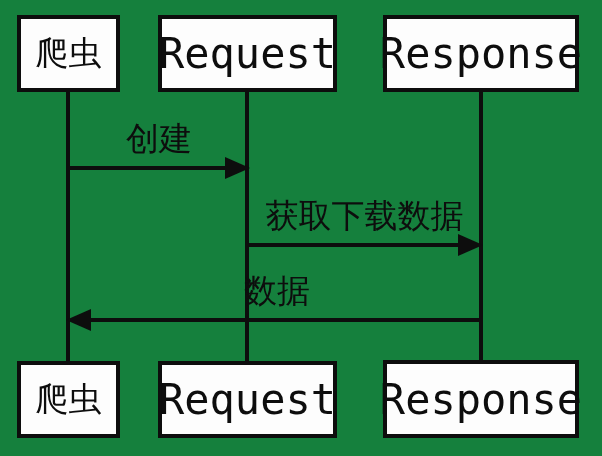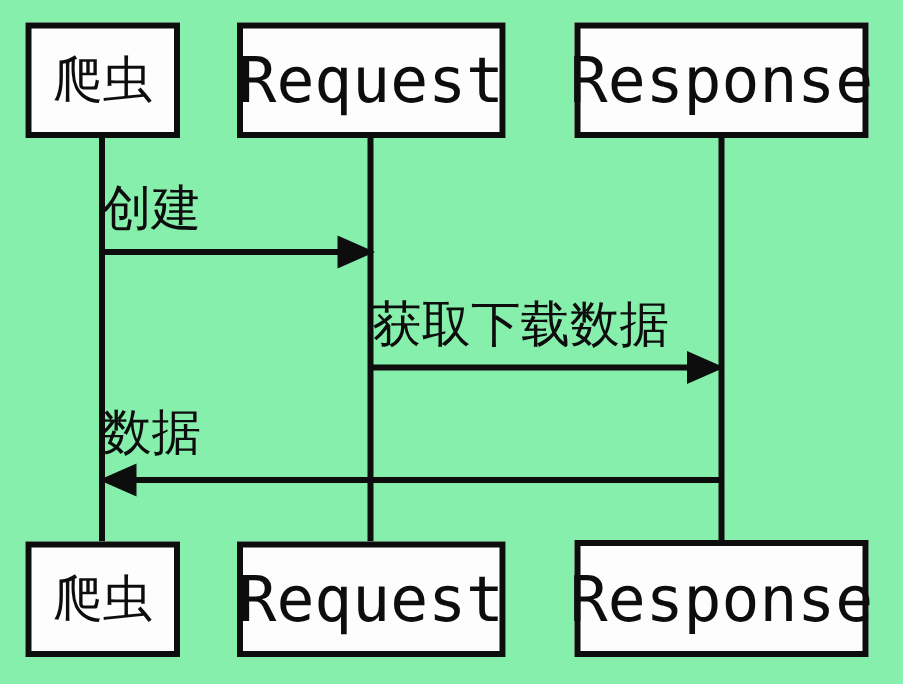--- a/index.html
+++ b/index.html
@@ -5,21 +5,21 @@
   html, body { margin: 0; padding: 0; }
   body {
     width: 602px; height: 456px;
     background: #fdfdfd;
     font-family: "DejaVu Sans", "Liberation Sans", sans-serif;
     overflow: hidden;
   }
   .diagram {
     position: relative;
     width: 602px; height: 456px;
-    background: #86efac;
+    background: #15803d;
     color: #0d0d0d;
   }
   .actor-box {
     position: absolute;
     box-sizing: border-box;
     border: 4px solid #0d0d0d;
     background: #fdfdfd;
     display: flex;
     align-items: center;
     justify-content: center;
@@ -41,21 +41,21 @@
   .arrow-head {
     position: absolute;
     width: 0; height: 0;
     border-top: 11px solid transparent;
     border-bottom: 11px solid transparent;
   }
   .arrow-head.right { border-left: 25px solid #0d0d0d; }
   .arrow-head.left  { border-right: 25px solid #0d0d0d; }
   .msg-label {
     position: absolute;
-    text-align: left;
+    text-align: center;
     font-size: 33px;
     line-height: 1.05;
     color: #0d0d0d;
     white-space: nowrap;
   }
 </style>
 </head>
 <body>
 
 <div class="diagram">
@@ -75,21 +75,21 @@
   </div>
 
   <div class="msg-label" style="left:68px; top:122px; width:182px;">创建</div>
   <div class="msg-line" style="left:68px; top:166px; width:160px;"></div>
   <div class="arrow-head right" style="left:225px; top:157px;"></div>
 
   <div class="msg-label" style="left:248px; top:199px; width:233px;">获取下载数据</div>
   <div class="msg-line" style="left:247px; top:243px; width:213px;"></div>
   <div class="arrow-head right" style="left:458px; top:234px;"></div>
 
-  <div class="msg-label" style="left:68px; top:274px; width:418px;font-family:Liberation Mono, monospace;">数据</div>
+  <div class="msg-label" style="left:68px; top:274px; width:418px;">数据</div>
   <div class="msg-line" style="left:90px; top:318px; width:391px;"></div>
   <div class="arrow-head left" style="left:66px; top:309px;"></div>
 
   <div class="actor-box" style="left:17px; top:361px; width:103px; height:77px;">
     <span class="cjk-label">爬虫</span>
   </div>
   <div class="actor-box" style="left:158px; top:361px; width:179px; height:77px;">
     <span class="mono-label">Request</span>
   </div>
   <div class="actor-box" style="left:383px; top:360px; width:196px; height:78px;">

